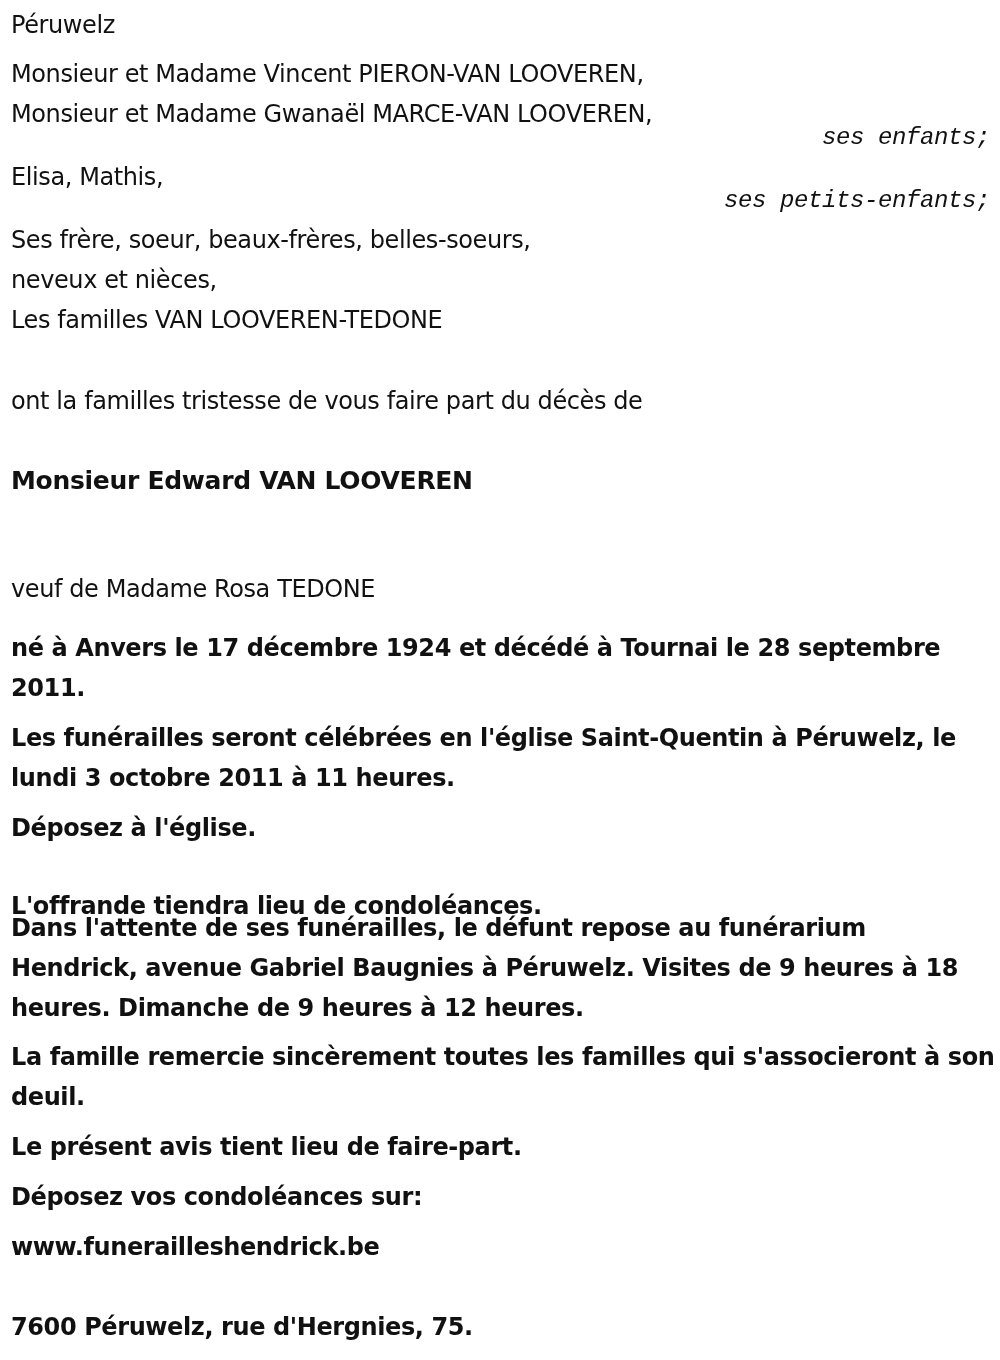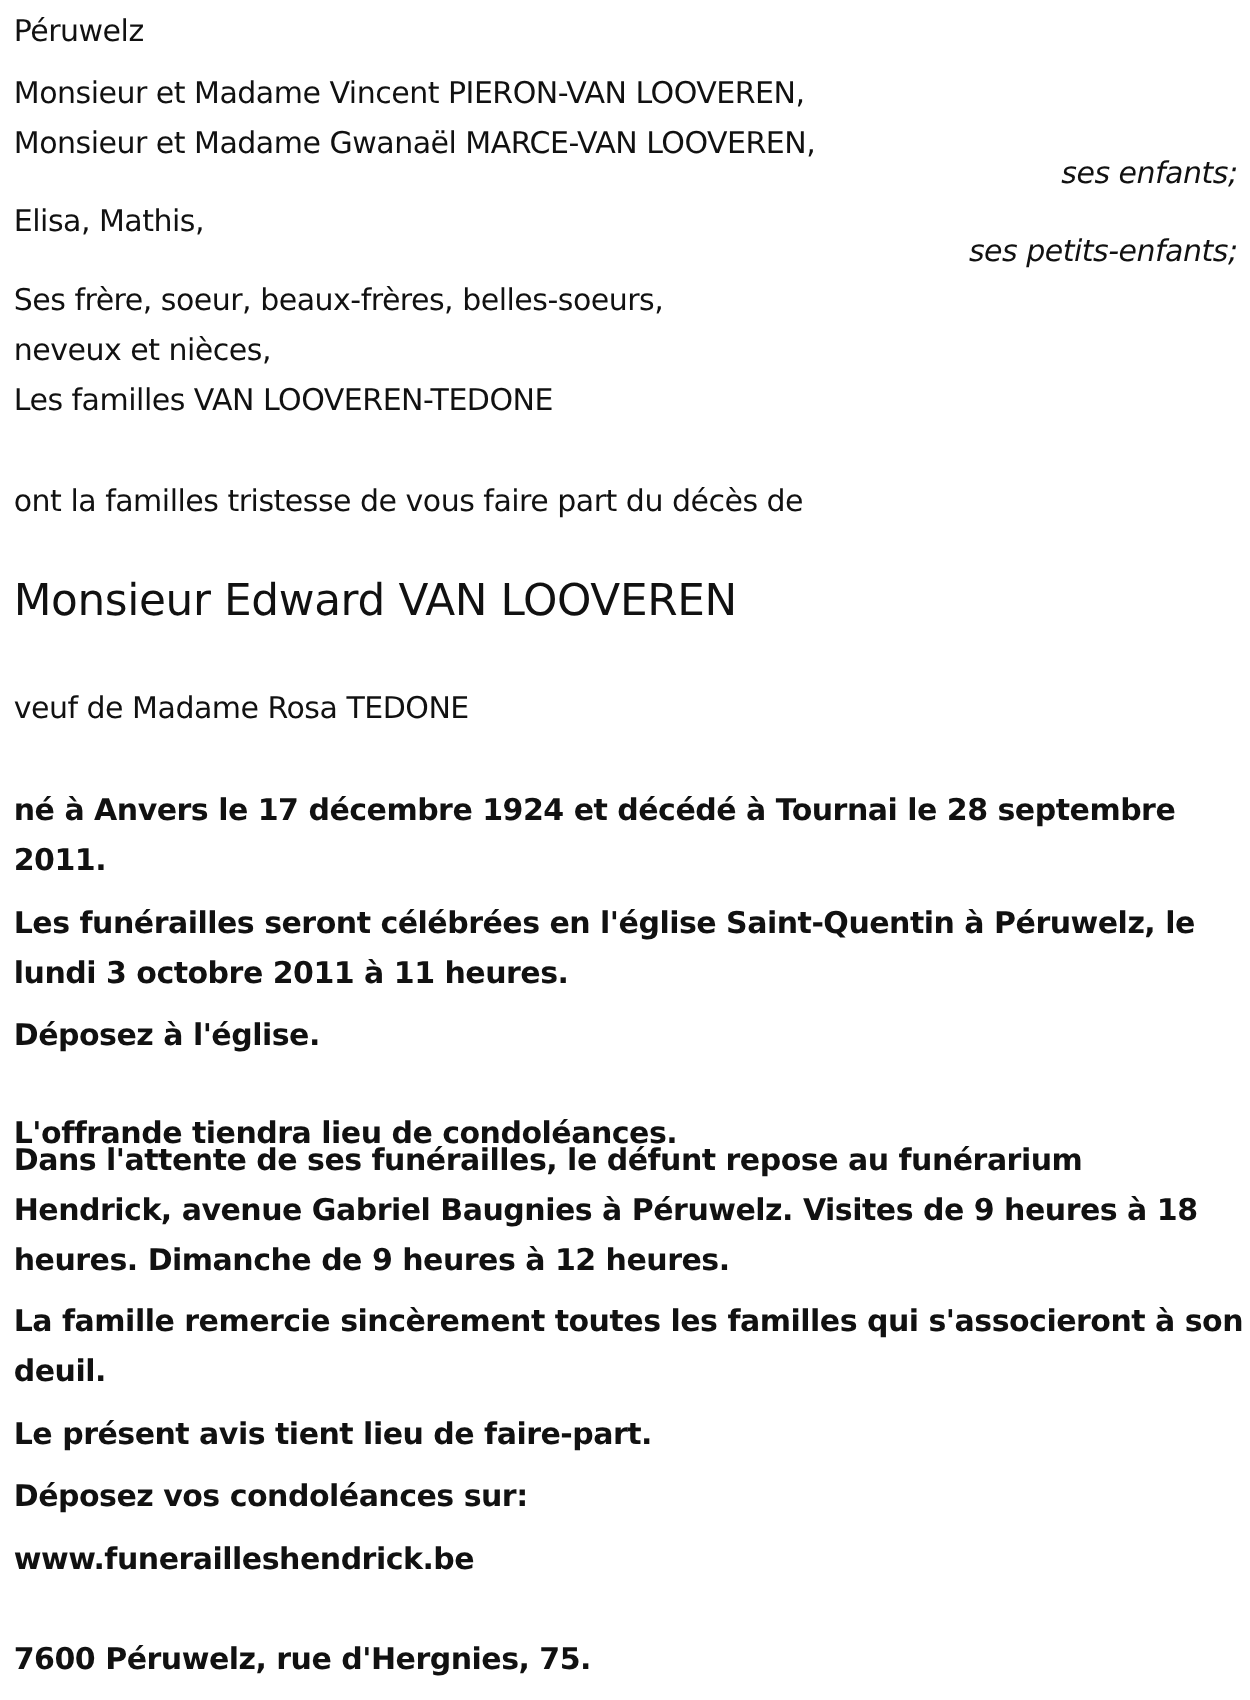--- a/index.html
+++ b/index.html
@@ -2,22 +2,22 @@
 <html><head>
   <meta charset="utf-8">
   <style>
     html, body { margin: 0; padding: 0; background: #ffffff; }
     body {
       width: 1000px; height: 1360px; overflow: hidden; position: relative;
       font-family: "DejaVu Sans", sans-serif; color: #111111;
       font-size: 24px; letter-spacing: -0.4px;
     }
     .line { position: absolute; left: 11px; white-space: nowrap; line-height: 30px; }
-    .right { position: absolute; right: 10px; white-space: nowrap; font-style: italic; line-height: 30px; }
-    .name { font-weight: normal; font-size: 35px; line-height: 44px; letter-spacing: -0.3px; }
+    .right { position: absolute; right: 10px; white-space: nowrap; font-style: italic; line-height: 30px; font-family: Liberation Mono, monospace; }
+    .name { font-weight: bold; font-size: 25px; line-height: 44px; letter-spacing: -0.3px; }
     .par { position: absolute; left: 11px; width: 985px; line-height: 40px; font-weight: bold; }
   </style>
 </head>
 <body>
 
 <div>
   <div class="line" style="top:10px">Péruwelz</div>
 
   <div class="line" style="top:59px">Monsieur et Madame Vincent PIERON-VAN LOOVEREN,</div>
   <div class="line" style="top:99px">Monsieur et Madame Gwanaël MARCE-VAN LOOVEREN,</div>
@@ -27,21 +27,21 @@
   <div class="right" style="top:186px">ses petits-enfants;</div>
 
   <div class="line" style="top:225px">Ses frère, soeur, beaux-frères, belles-soeurs,</div>
   <div class="line" style="top:265px">neveux et nièces,</div>
   <div class="line" style="top:305px">Les familles VAN LOOVEREN-TEDONE</div>
 
   <div class="line" style="top:386px">ont la familles tristesse de vous faire part du décès de</div>
 
   <div class="line name" style="top:459px">Monsieur Edward VAN LOOVEREN</div>
 
-  <div class="line" style="top:551px">veuf de Madame Rosa TEDONE</div>
+  <div class="line" style="top:574px">veuf de Madame Rosa TEDONE</div>
 
   <div class="par" style="top:628px">né à Anvers le 17 décembre 1924 et décédé à Tournai le 28 septembre 2011.</div>
   <div class="par" style="top:718px">Les funérailles seront célébrées en l'église Saint-Quentin à Péruwelz, le lundi 3 octobre 2011 à 11 heures.</div>
   <div class="par" style="top:808px">Déposez à l'église.</div>
   <div class="par" style="top:886px">L'offrande tiendra lieu de condoléances.</div>
   <div class="par" style="top:908px">Dans l'attente de ses funérailles, le défunt repose au funérarium Hendrick, avenue Gabriel Baugnies à Péruwelz. Visites de 9 heures à 18 heures. Dimanche de 9 heures à 12 heures.</div>
   <div class="par" style="top:1037px">La famille remercie sincèrement toutes les familles qui s'associeront à son deuil.</div>
   <div class="par" style="top:1127px">Le présent avis tient lieu de faire-part.</div>
   <div class="par" style="top:1177px">Déposez vos condoléances sur:</div>
   <div class="par" style="top:1227px">www.funerailleshendrick.be</div>

